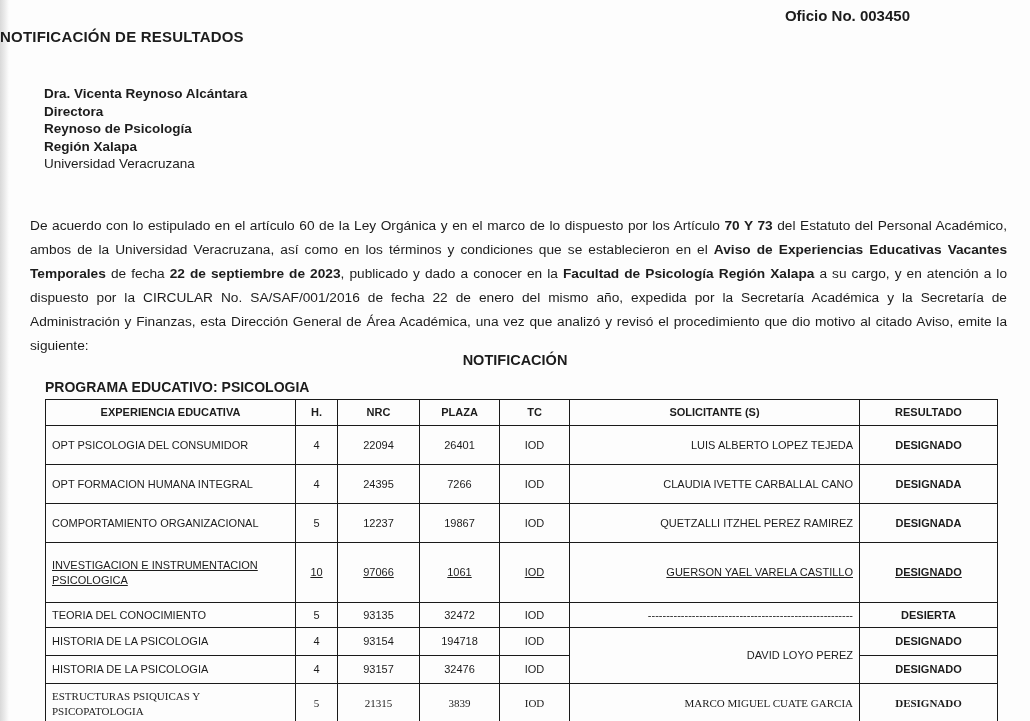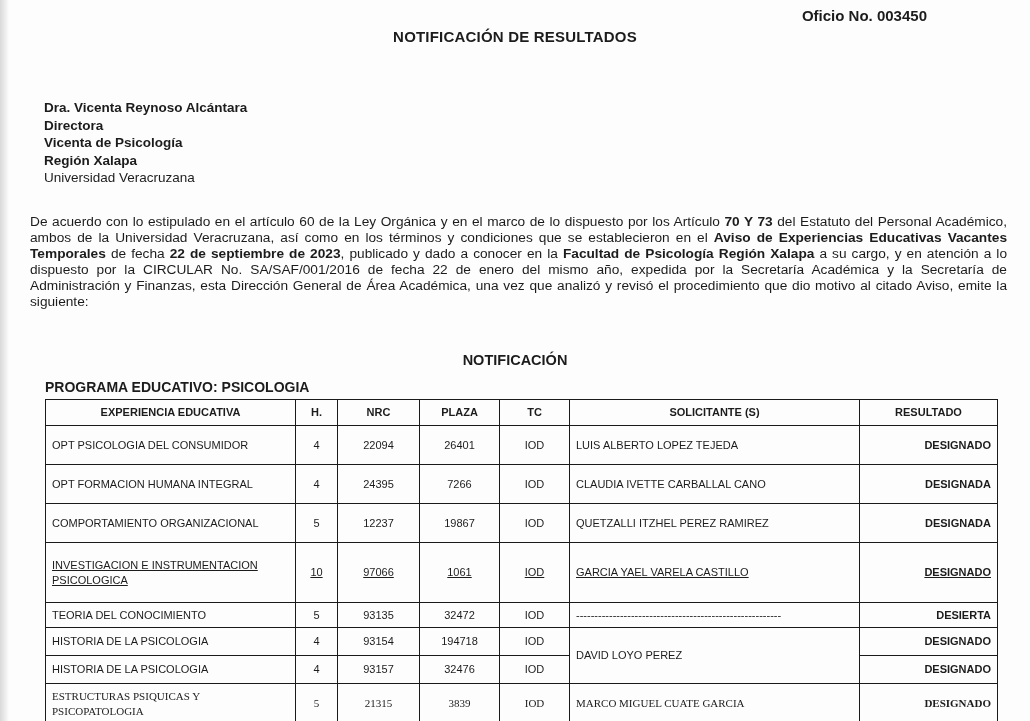--- a/index.html
+++ b/index.html
@@ -5,60 +5,60 @@
   html,body{margin:0;padding:0;background:#ffffff;}
   .page{
     position:relative;width:1030px;height:721px;background:#fdfdfd;
     font-family:"Liberation Sans",sans-serif;color:#1c1c1c;overflow:hidden;
   }
   .scan-edge{
     position:absolute;left:0;top:0;width:9px;height:721px;
     background:linear-gradient(90deg,#d9d9d9 0%,#ececec 55%,rgba(255,255,255,0) 100%);
   }
   .b{font-weight:700;}
-  .oficio{position:absolute;top:7px;right:103px;font-weight:700;font-size:15px;}
-  .doc-title{position:absolute;top:28px;left:0;width:100%;text-align:center;font-weight:700;font-size:15px;letter-spacing:.2px;}
-  .recipient{position:absolute;top:85px;left:44px;font-size:13.5px;line-height:17.6px;margin-top:14px;}
+  .oficio{position:absolute;top:7px;right:120px;font-weight:700;font-size:15px;}
+  .doc-title{position:absolute;top:28px;left:0;width:100%;text-align:left;font-weight:700;font-size:15px;letter-spacing:.2px;}
+  .recipient{position:absolute;top:85px;left:44px;font-size:13.5px;line-height:17.6px;}
   .recipient .bold-line{font-weight:700;}
-  .body-par{position:absolute;top:200px;left:30px;width:977px;font-size:13.7px;line-height:16px;text-align:justify;}
+  .body-par{position:absolute;top:200px;left:30px;width:977px;font-size:13.7px;line-height:24px;text-align:justify;}
   .notif-heading{position:absolute;top:352px;left:0;width:100%;text-align:center;font-weight:700;font-size:14.5px;}
   .program-label{position:absolute;top:379px;left:45px;font-weight:700;font-size:14px;}
   table.results{
     position:absolute;top:399px;left:45px;width:952px;
     border-collapse:collapse;table-layout:fixed;font-size:11px;line-height:15px;
   }
   table.results th,table.results td{
     border:1.5px solid #1a1a1a;padding:3px 6px;vertical-align:middle;overflow:hidden;
   }
   table.results th{font-weight:700;text-align:center;}
   thead tr{height:26px;}
   tbody tr:nth-child(1),tbody tr:nth-child(2),tbody tr:nth-child(3){height:39px;}
   tbody tr:nth-child(4){height:60px;text-decoration:underline;}
   tbody tr:nth-child(5){height:25px;}
   tbody tr:nth-child(6),tbody tr:nth-child(7){height:28px;}
   tbody tr:nth-child(8){height:40px;font-family:Liberation Serif, serif;}
   td.c{text-align:center;}
   td.ee{text-align:left;padding:3px 36px 3px 6px;}
-  td.sol{text-align:left;padding-left:10px;white-space:nowrap;}
-  td.res{font-weight:700;text-align:right;}
+  td.sol{text-align:right;padding-left:10px;white-space:nowrap;}
+  td.res{font-weight:700;text-align:center;}
 </style>
 </head>
 <body>
 
 <div class="page">
   <div class="scan-edge"></div>
 
   <div class="oficio">Oficio No. 003450</div>
 
   <div class="doc-title">NOTIFICACIÓN DE RESULTADOS</div>
 
   <div class="recipient">
     <div class="bold-line">Dra. Vicenta Reynoso Alcántara</div>
     <div class="bold-line">Directora</div>
-    <div class="bold-line">Vicenta de Psicología</div>
+    <div class="bold-line">Reynoso de Psicología</div>
     <div class="bold-line">Región Xalapa</div>
     <div>Universidad Veracruzana</div>
   </div>
 
   <p class="body-par" id="body-paragraph"><span>De acuerdo con lo estipulado en el artículo 60 de la Ley Orgánica y en el marco de lo dispuesto por los Artículo </span><span class="b">70 Y 73</span><span>  del Estatuto del Personal Académico, ambos de la Universidad Veracruzana, así como en los términos y condiciones que se establecieron en el </span><span class="b">Aviso de Experiencias Educativas Vacantes Temporales</span><span> de fecha  </span><span class="b">22 de septiembre de 2023</span><span>, publicado y dado a conocer en la </span><span class="b">Facultad de Psicología Región Xalapa</span><span> a su cargo, y en atención a lo dispuesto por la CIRCULAR No. SA/SAF/001/2016 de fecha 22 de enero del mismo año, expedida por la Secretaría Académica y la Secretaría de Administración y Finanzas, esta Dirección General de Área Académica, una vez que analizó y revisó el procedimiento que dio motivo al citado Aviso, emite la siguiente:</span></p>
 
   <div class="notif-heading">NOTIFICACIÓN</div>
 
   <div class="program-label">PROGRAMA EDUCATIVO: PSICOLOGIA</div>
 
@@ -110,21 +110,21 @@
           <td class="c">IOD</td>
           <td class="sol">QUETZALLI ITZHEL PEREZ RAMIREZ</td>
           <td class="res">DESIGNADA</td>
         </tr>
         <tr>
           <td class="ee">INVESTIGACION E INSTRUMENTACION PSICOLOGICA</td>
           <td class="c">10</td>
           <td class="c">97066</td>
           <td class="c">1061</td>
           <td class="c">IOD</td>
-          <td class="sol">GARCIA YAEL VARELA CASTILLO</td>
+          <td class="sol">GUERSON YAEL VARELA CASTILLO</td>
           <td class="res">DESIGNADO</td>
         </tr>
         <tr>
           <td class="ee">TEORIA DEL CONOCIMIENTO</td>
           <td class="c">5</td>
           <td class="c">93135</td>
           <td class="c">32472</td>
           <td class="c">IOD</td>
           <td class="sol">--------------------------------------------------------</td>
           <td class="res">DESIERTA</td>

